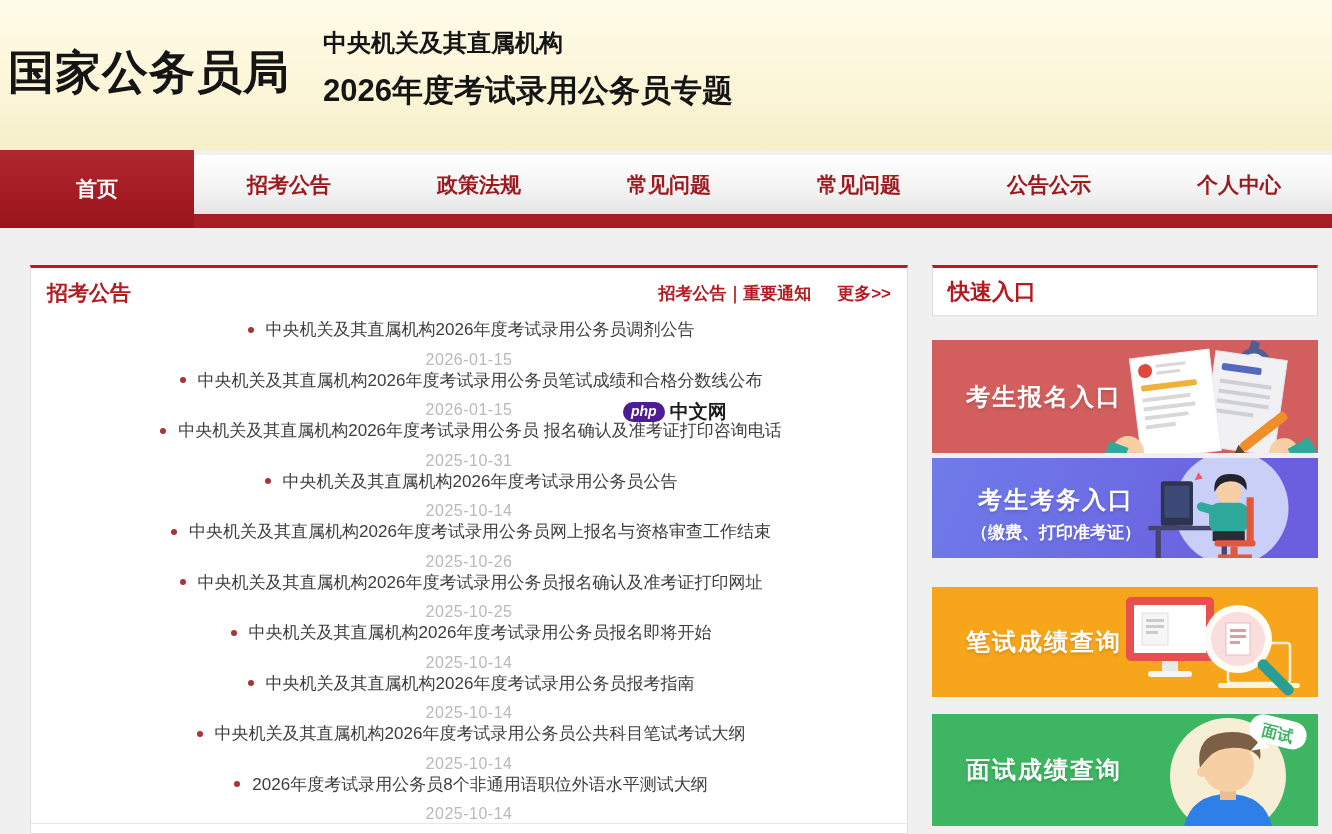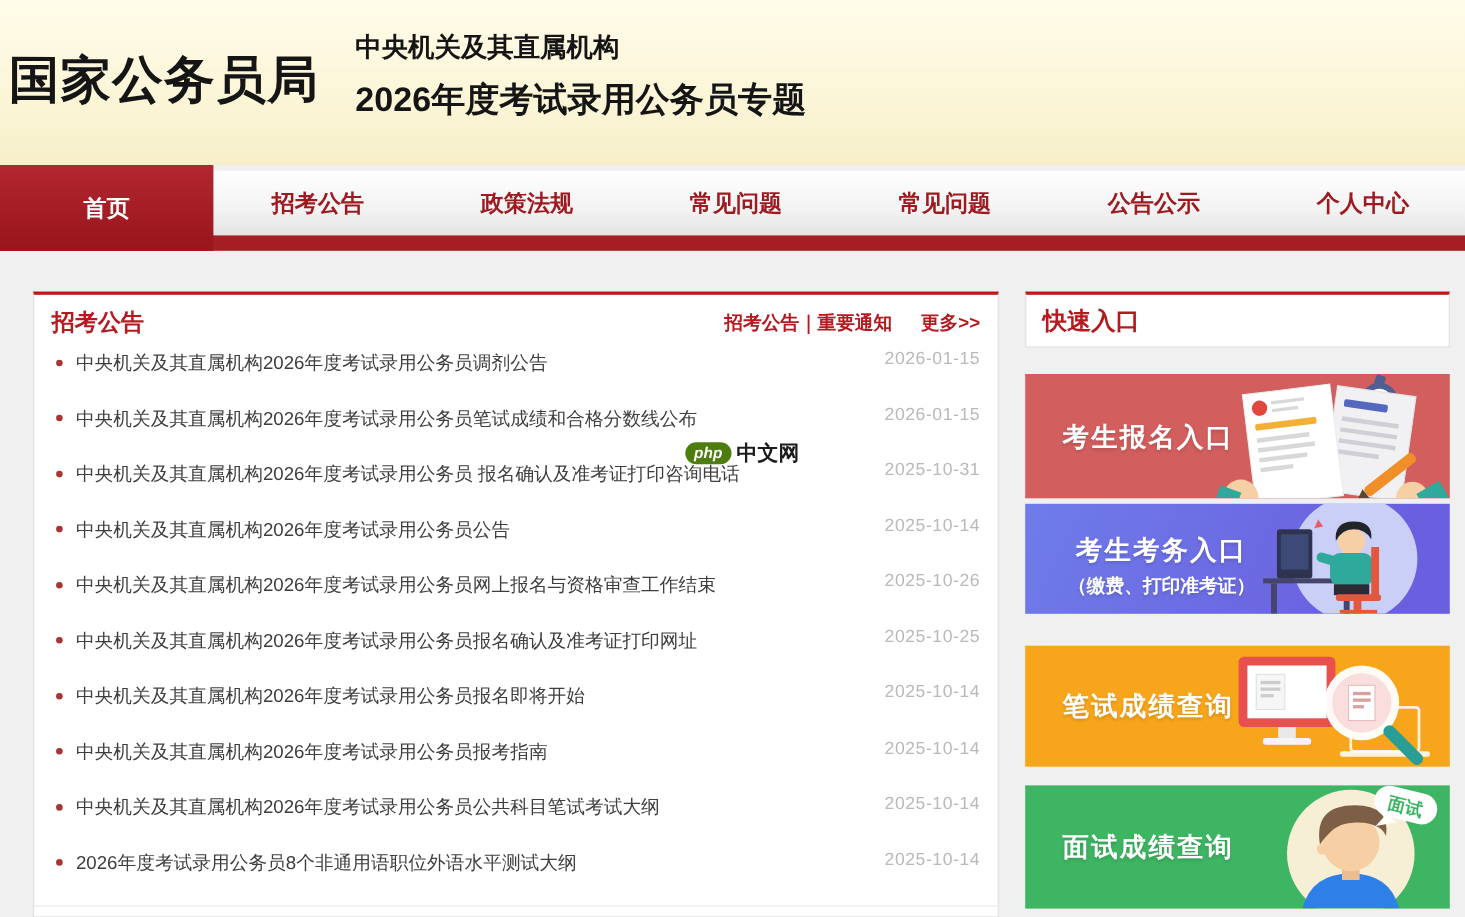--- a/index.html
+++ b/index.html
@@ -25,27 +25,27 @@
     font-size:21px;font-weight:600;color:#9d1a20;cursor:pointer;white-space:nowrap;}
   .tab.active{width:194px;height:78px;margin-top:-5px;color:#ffffff;}
   
   .main-panel{position:absolute;left:30px;top:265px;width:878px;height:569px;background:#ffffff;
     border:1px solid #dedede;border-top:3px solid #c3161c;box-sizing:border-box;}
   .panel-head{height:50px;display:flex;align-items:center;justify-content:space-between;padding:0 16px;}
   .panel-title{font-size:21px;font-weight:bold;color:#b31b20;margin:0;}
   .panel-meta{display:flex;align-items:center;gap:26px;font-size:17px;font-weight:bold;color:#b31b20;}
   .panel-meta span,.panel-meta a{cursor:pointer;color:#b31b20;text-decoration:none;white-space:nowrap;}
   .news-list{list-style:none;margin:0;padding:0 16px;border-bottom:1px solid #e9e9e9;}
-  .news-list li{height:50.5px;display:flex;align-items:flex-start;justify-content:space-between;}
+  .news-list li{height:50.5px;display:flex;align-items:center;justify-content:space-between;flex-direction:column;}
   .item-text{display:flex;align-items:center;font-size:17px;color:#3e3e3e;cursor:pointer;}
   .item-text a{color:#3e3e3e;text-decoration:none;}
   .bullet{width:6px;height:6px;border-radius:50%;background:#a83434;margin:0 12px 0 4px;flex:none;}
   .item-date{font-size:16px;color:#b9b9b9;letter-spacing:.5px;flex:none;}
   .watermark{position:absolute;left:592px;top:131px;display:flex;align-items:center;gap:5px;}
-  .wm-badge{background:#4d7c0f;color:#fff;font-style:italic;font-weight:bold;font-size:14px;
+  .wm-badge{background:#4c1d95;color:#fff;font-style:italic;font-weight:bold;font-size:14px;
     padding:1px 8px 3px;border-radius:11px;}
   .wm-text{font-size:19px;font-weight:bold;color:#1c1c1c;}
   
   .quick-box{position:absolute;left:932px;top:265px;width:386px;height:51px;background:#ffffff;
     border:1px solid #dedede;border-top:3px solid #c3161c;box-sizing:border-box;
     display:flex;align-items:center;padding-left:15px;}
   .quick-title{font-size:22px;font-weight:bold;color:#b31b20;margin:0;}
   .banner{position:absolute;left:932px;width:386px;display:block;overflow:hidden;cursor:pointer;}
   .b1{top:340px;height:113px;background:#d25e5e;}
   .b2{top:458px;height:100px;background:linear-gradient(115deg,#6f7ce9 0%,#6a5fdf 85%);}

